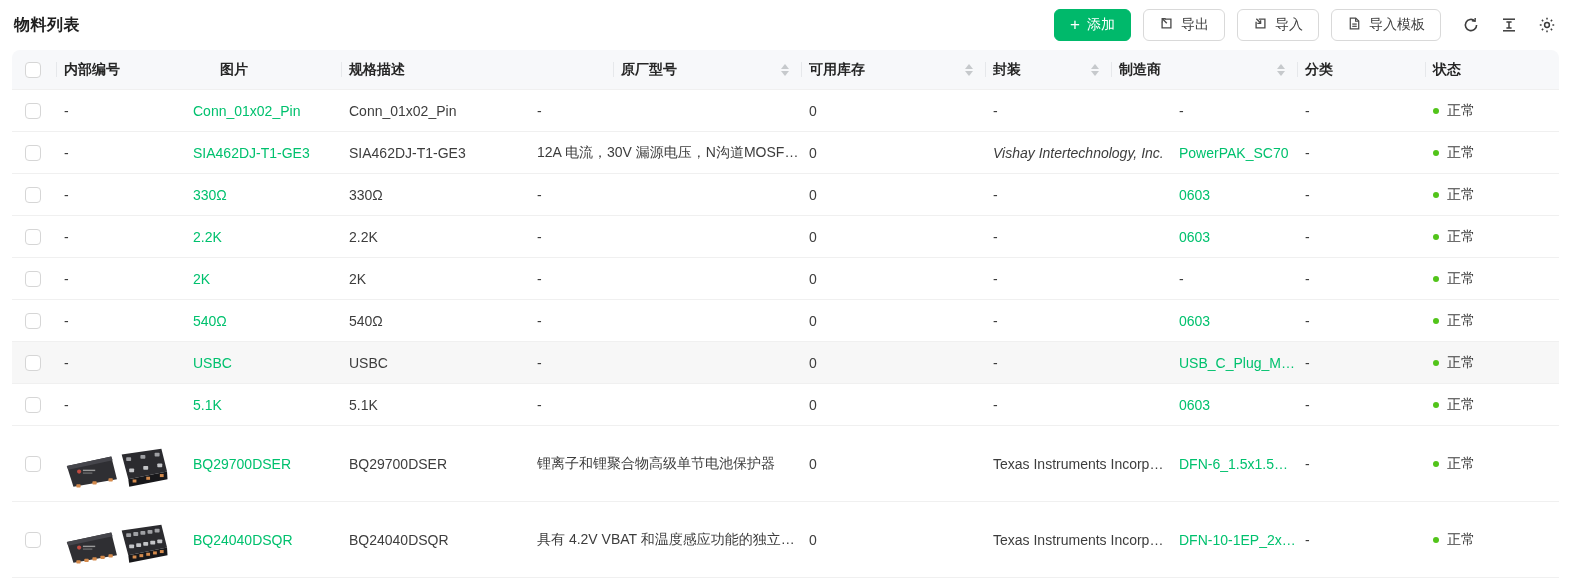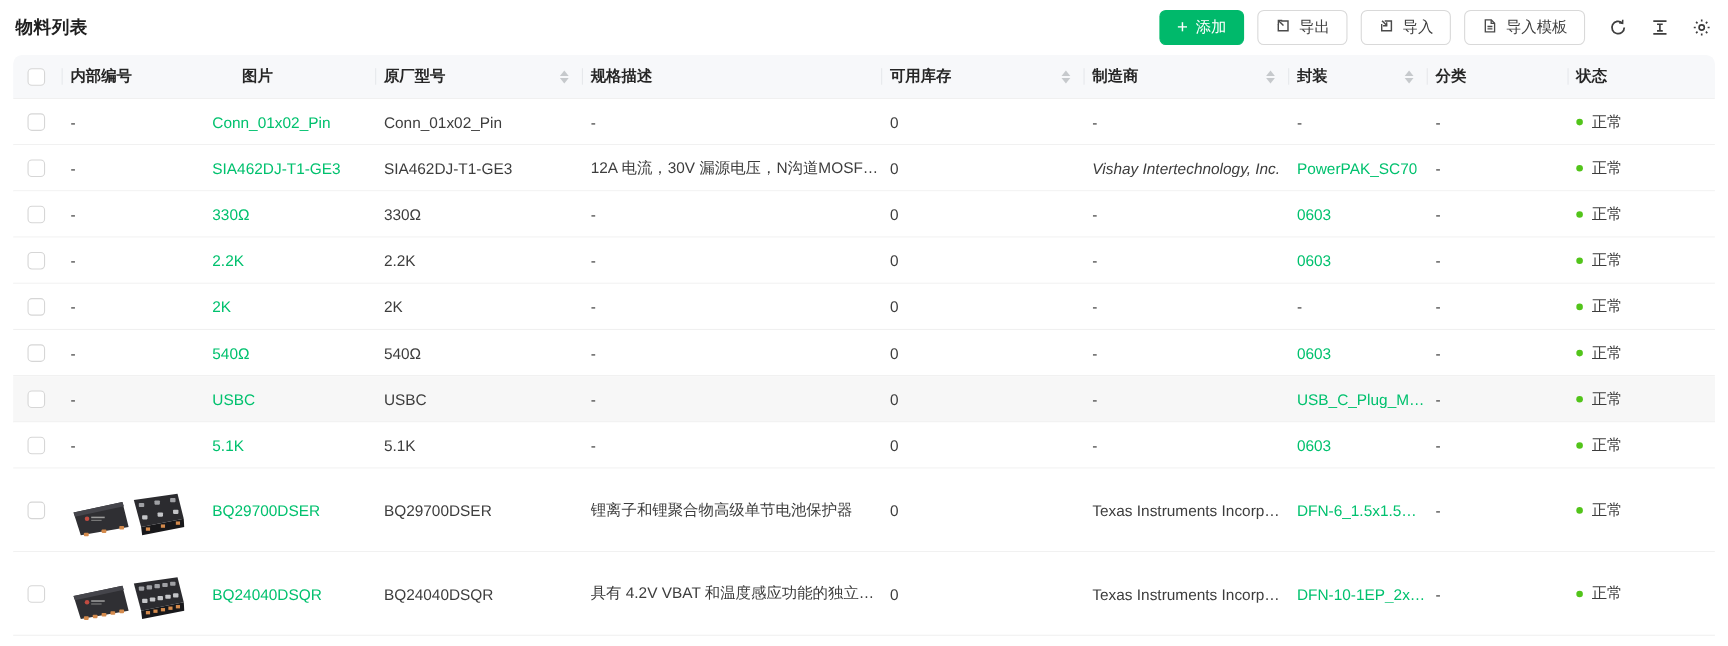--- a/index.html
+++ b/index.html
@@ -119,46 +119,46 @@
   <div class="tr thead-row" id="thead">
       <div class="th cb-cell">
         <span class="checkbox"></span>
       </div>
       <div class="th" style="width: 156px; flex: 0 0 auto;">
         <span class="th-label">内部编号</span>
       </div>
       <div class="th first" style="width: 129px; flex: 0 0 auto;">
         <span class="th-label">图片</span>
       </div>
+      <div class="th" style="width: 272px; flex: 0 0 auto;">
+        <span class="th-label">规格描述</span>
+      </div>
       <div class="th" style="width: 188px; flex: 0 0 auto;">
         <span class="th-label">原厂型号</span>
         <span class="sorter">
           <i class="caret up"></i>
           <i class="caret down"></i>
         </span>
       </div>
-      <div class="th" style="width: 272px; flex: 0 0 auto;">
-        <span class="th-label">规格描述</span>
-      </div>
       <div class="th" style="width: 184px; flex: 0 0 auto;">
         <span class="th-label">可用库存</span>
         <span class="sorter">
           <i class="caret up"></i>
           <i class="caret down"></i>
         </span>
       </div>
-      <div class="th" style="width: 186px; flex: 0 0 auto;">
-        <span class="th-label">制造商</span>
+      <div class="th" style="width: 126px; flex: 0 0 auto;">
+        <span class="th-label">封装</span>
         <span class="sorter">
           <i class="caret up"></i>
           <i class="caret down"></i>
         </span>
       </div>
-      <div class="th" style="width: 126px; flex: 0 0 auto;">
-        <span class="th-label">封装</span>
+      <div class="th" style="width: 186px; flex: 0 0 auto;">
+        <span class="th-label">制造商</span>
         <span class="sorter">
           <i class="caret up"></i>
           <i class="caret down"></i>
         </span>
       </div>
       <div class="th" style="width: 128px; flex: 0 0 auto;">
         <span class="th-label">分类</span>
       </div>
       <div class="th" style="flex: 1 1 0%;">
         <span class="th-label">状态</span>

